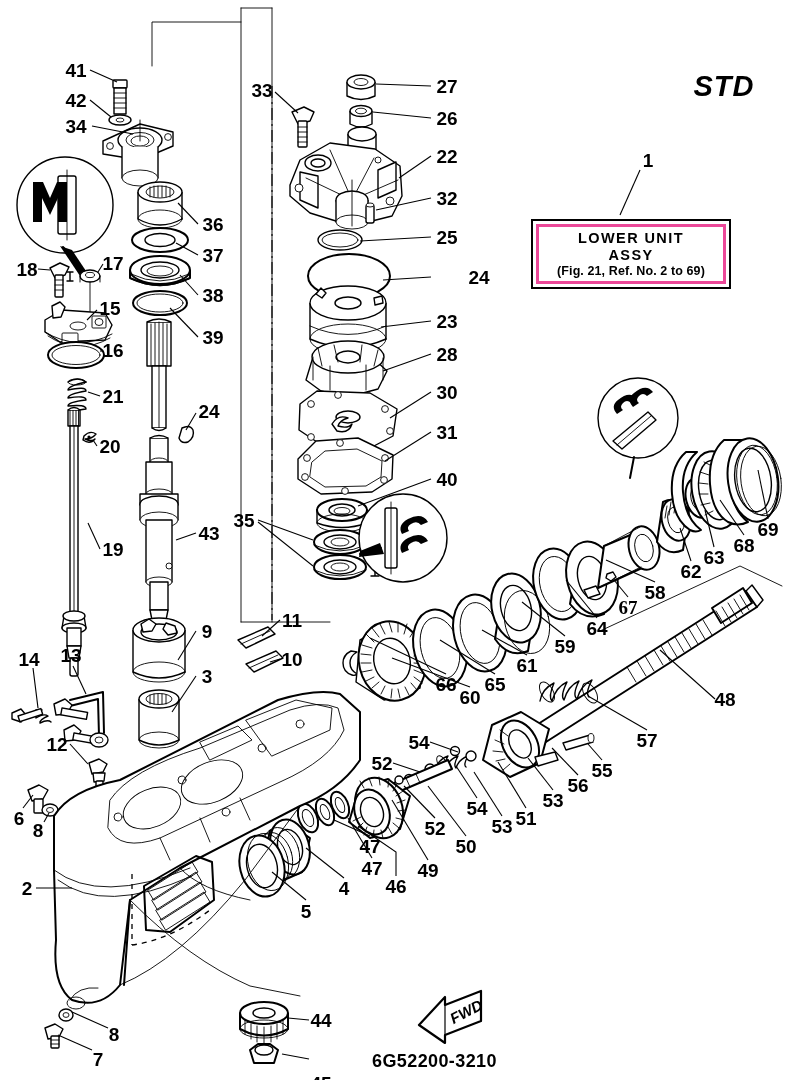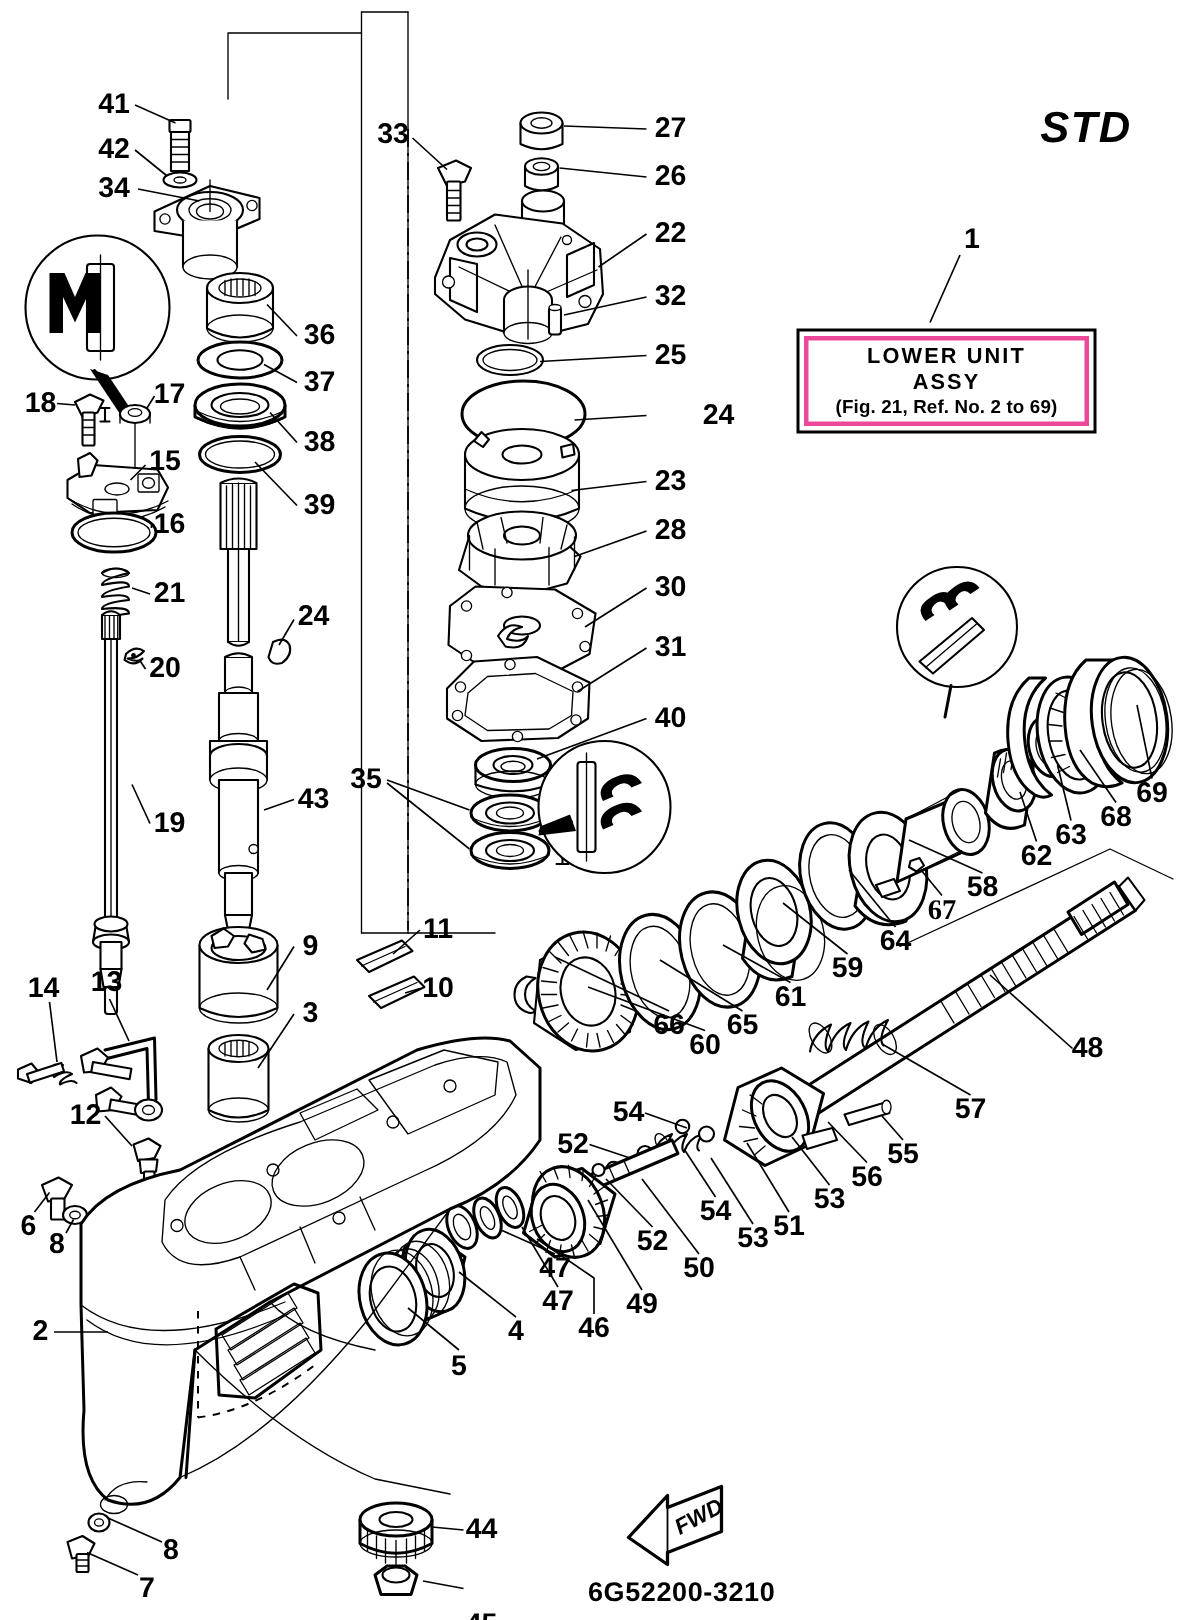--- a/index.html
+++ b/index.html
@@ -84,21 +84,20 @@
     font-weight: bold;
     letter-spacing: 0.1px;
   }
   #partnum {
     position: absolute;
     left: 372px;
     top: 1051px;
     font-size: 18px;
     font-weight: bold;
     letter-spacing: 0.4px;
-    margin-left: 20px;
   }
   #fwd-wrap {
     position: absolute;
     left: 415px;
     top: 985px;
     width: 74px;
     height: 62px;
   }
   .fwd-text {
     position: absolute;

